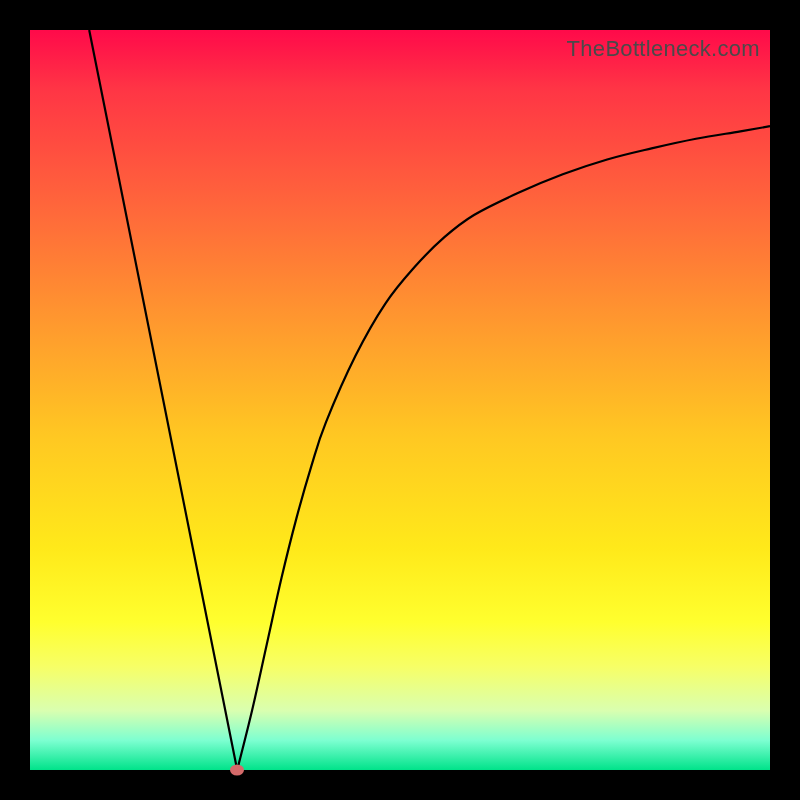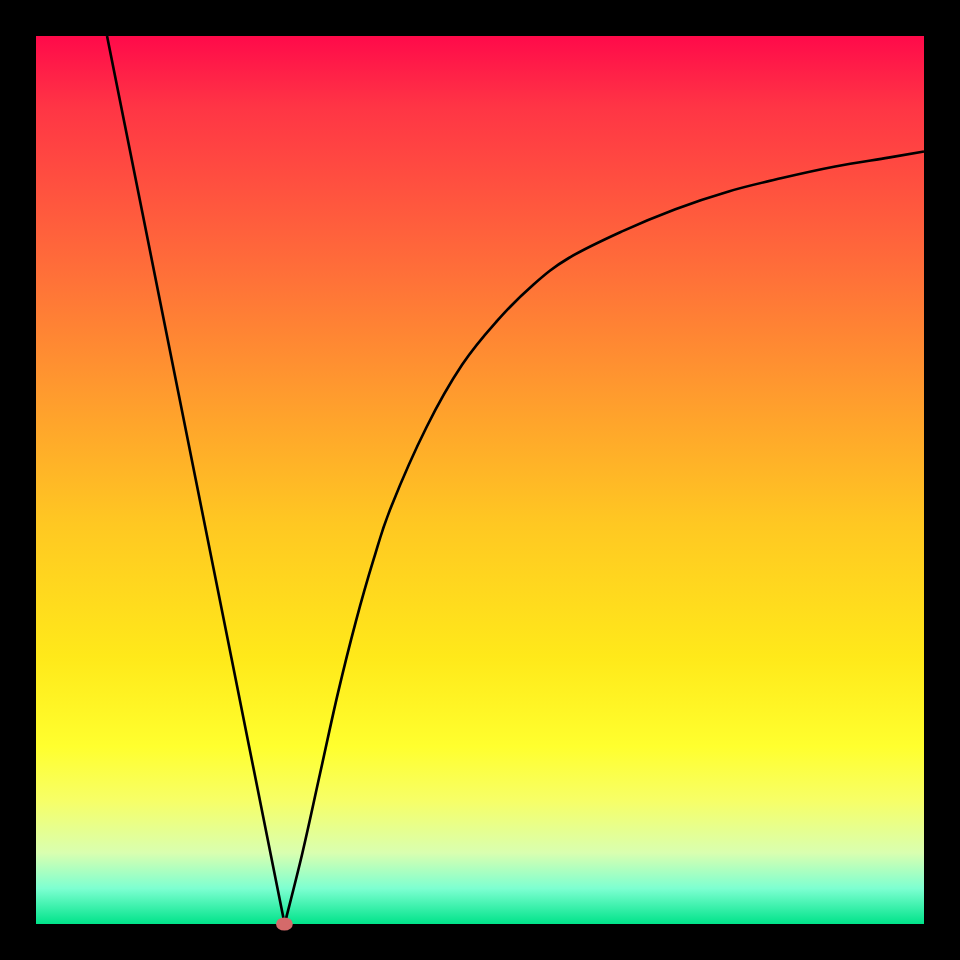--- a/index.html
+++ b/index.html
@@ -53,20 +53,21 @@
     background: #d46a6a;
     transform: translate(-50%, -50%);
   }
 </style>
 </head>
 <body>
 
 <div class="frame">
   <div class="plot-area">
 
+    <span class="watermark">TheBottleneck.com</span>
 
     <svg class="curve" viewBox="0 0 740 740" preserveAspectRatio="none">
       <path id="curve-path" fill="none" stroke="#000" stroke-width="2.2" d="M59.20 0.00 L74.00 74.00 L88.80 148.00 L103.60 222.00 L118.40 296.00 L133.20 370.00 L148.00 444.00 L162.80 518.00 L177.60 592.00 L192.40 666.00 L207.20 740.00 M207.20 740.00 C209.86 729.34, 216.67 703.44, 222.00 680.80 C227.33 658.16, 231.47 638.18, 236.80 614.20 C242.13 590.22, 246.27 570.24, 251.60 547.60 C256.93 524.96, 261.07 508.38, 266.40 488.40 C271.73 468.42, 275.87 453.92, 281.20 436.60 C286.53 419.28, 288.01 412.18, 296.00 392.20 C303.99 372.22, 314.94 346.91, 325.60 325.60 C336.26 304.29, 344.54 289.78, 355.20 273.80 C365.86 257.82, 374.14 248.79, 384.80 236.80 C395.46 224.81, 403.74 216.52, 414.40 207.20 C425.06 197.88, 430.68 192.99, 444.00 185.00 C457.32 177.01, 472.42 170.13, 488.40 162.80 C504.38 155.47, 516.82 150.29, 532.80 144.30 C548.78 138.31, 561.22 134.16, 577.20 129.50 C593.18 124.84, 605.62 122.13, 621.60 118.40 C637.58 114.67, 650.02 111.84, 666.00 108.78 C681.98 105.72, 697.08 103.64, 710.40 101.38 C723.72 99.12, 734.67 97.13, 740.00 96.20 "></path>
     </svg>
 
     <div id="min-marker" class="min-marker" style="left: 207.2px; top: 740px;"></div>
   </div>
 </div>
 
 </body></html>

